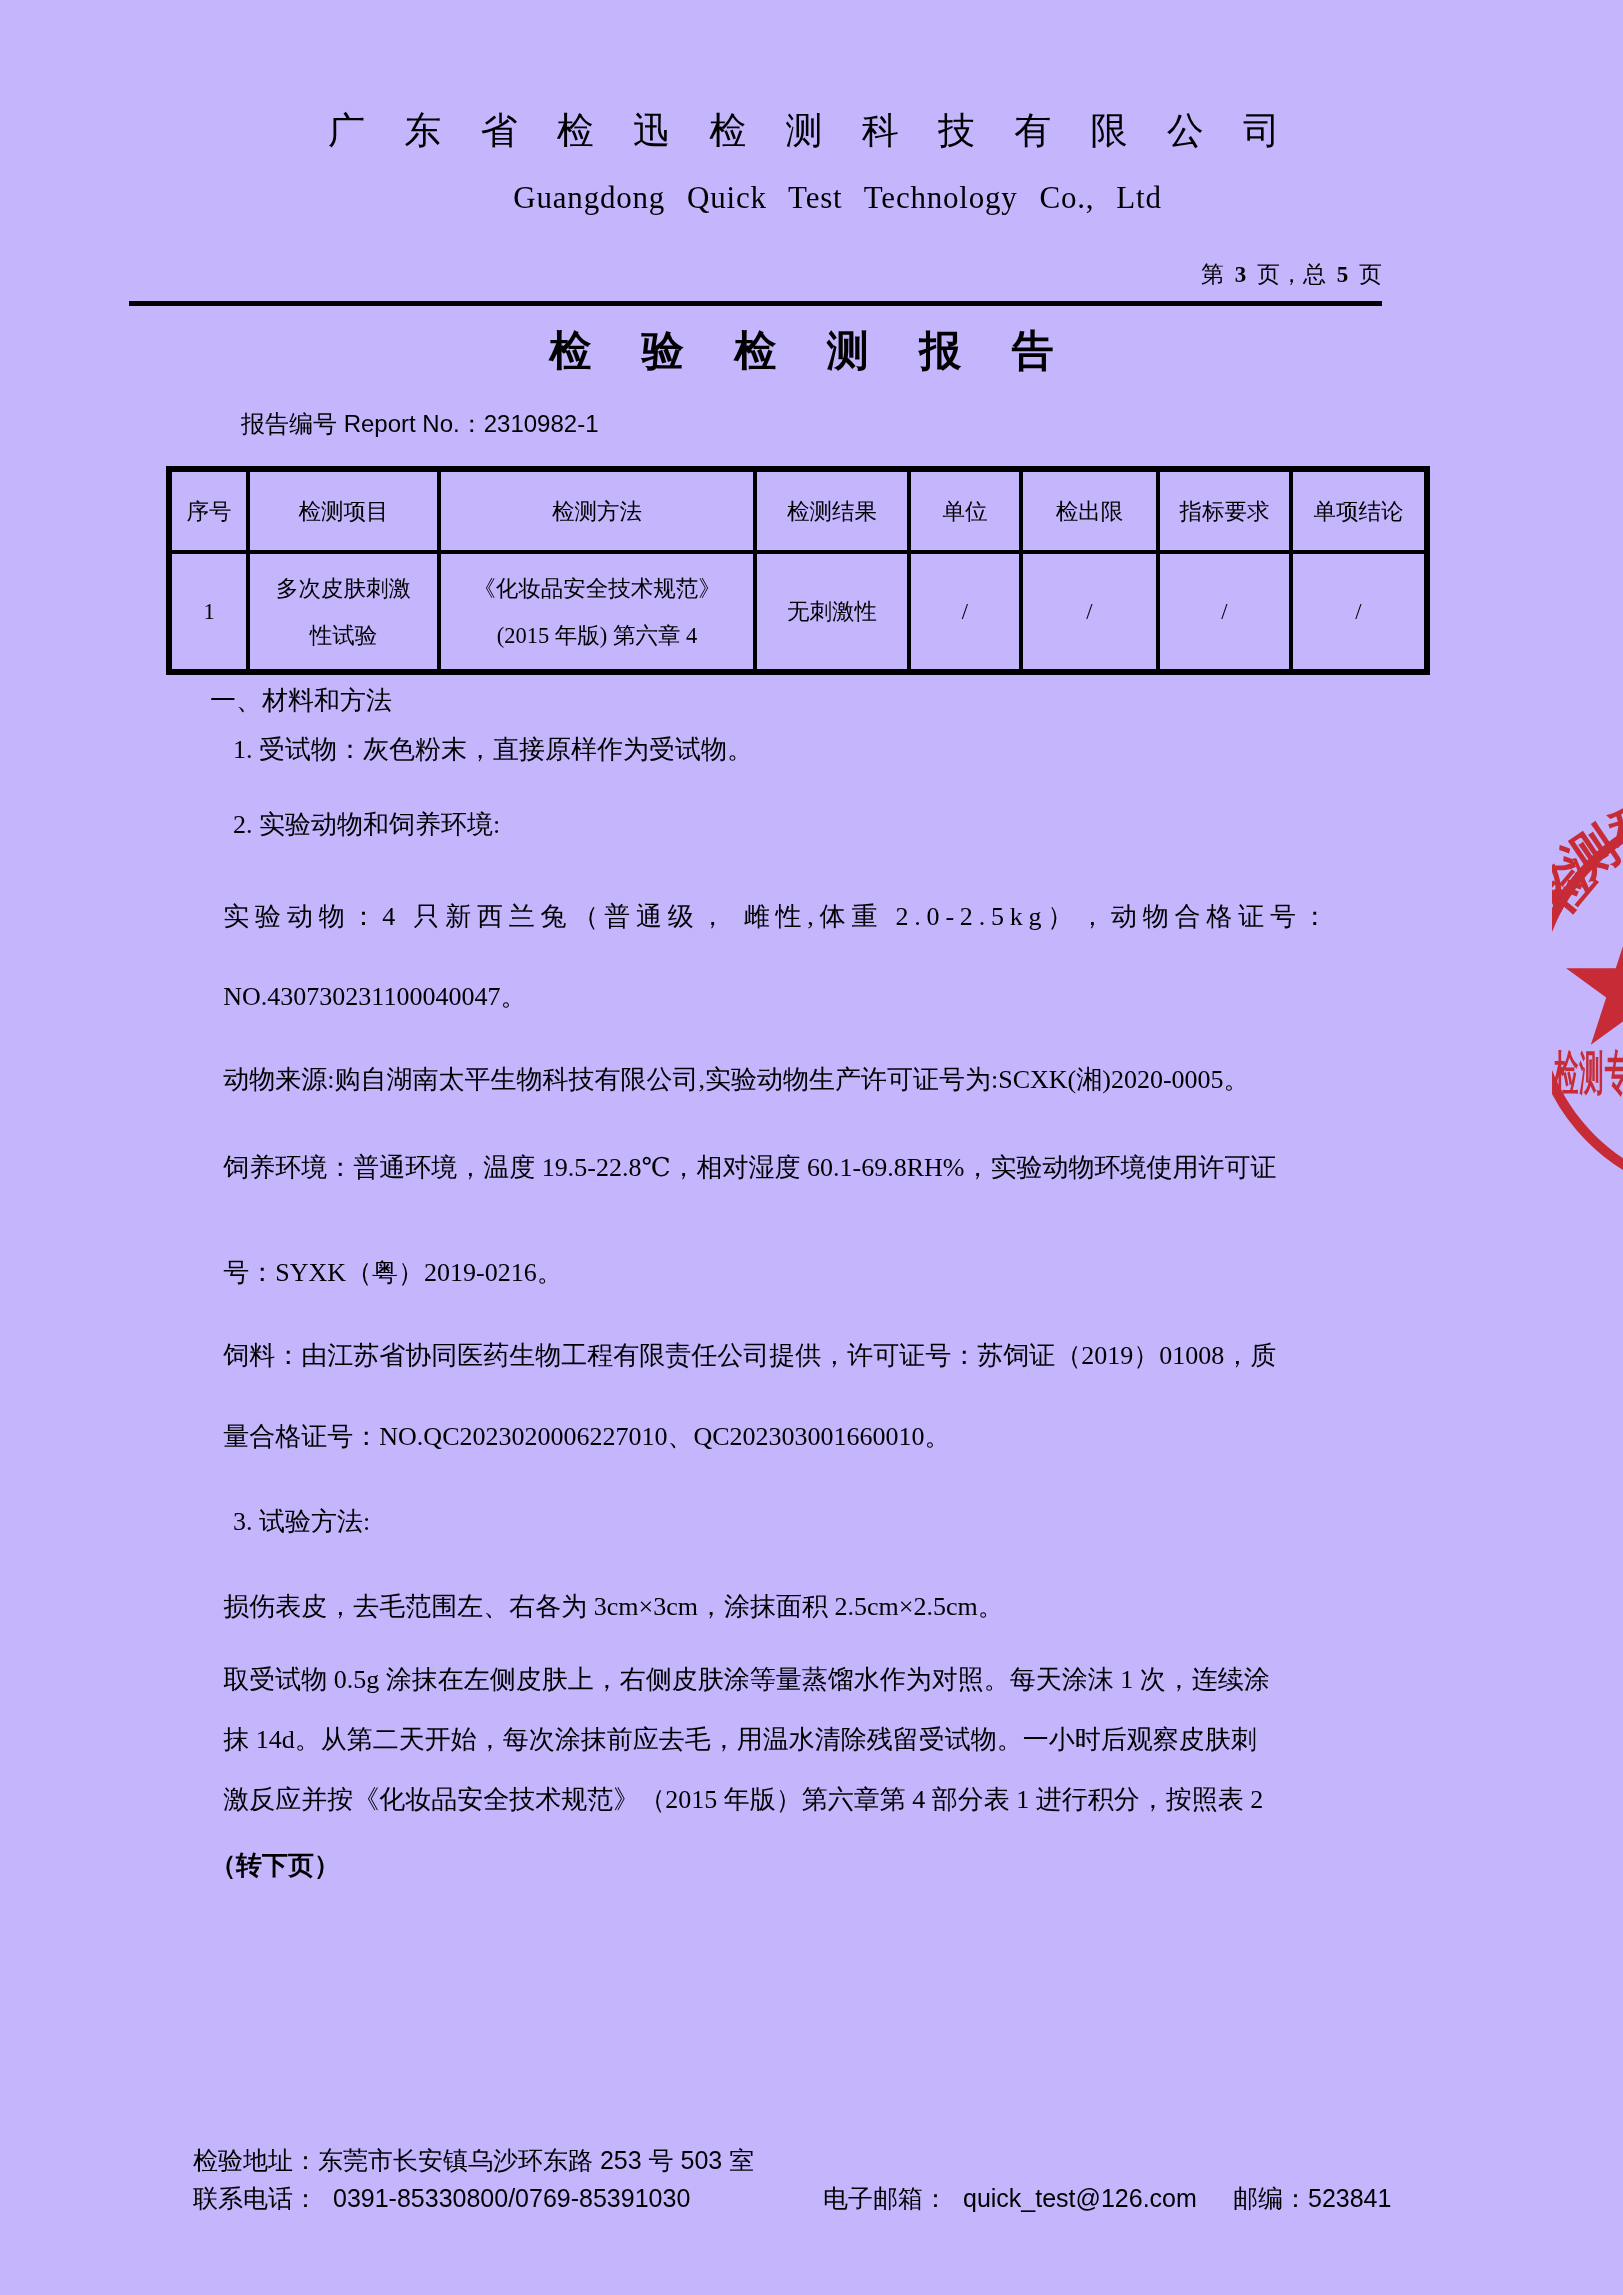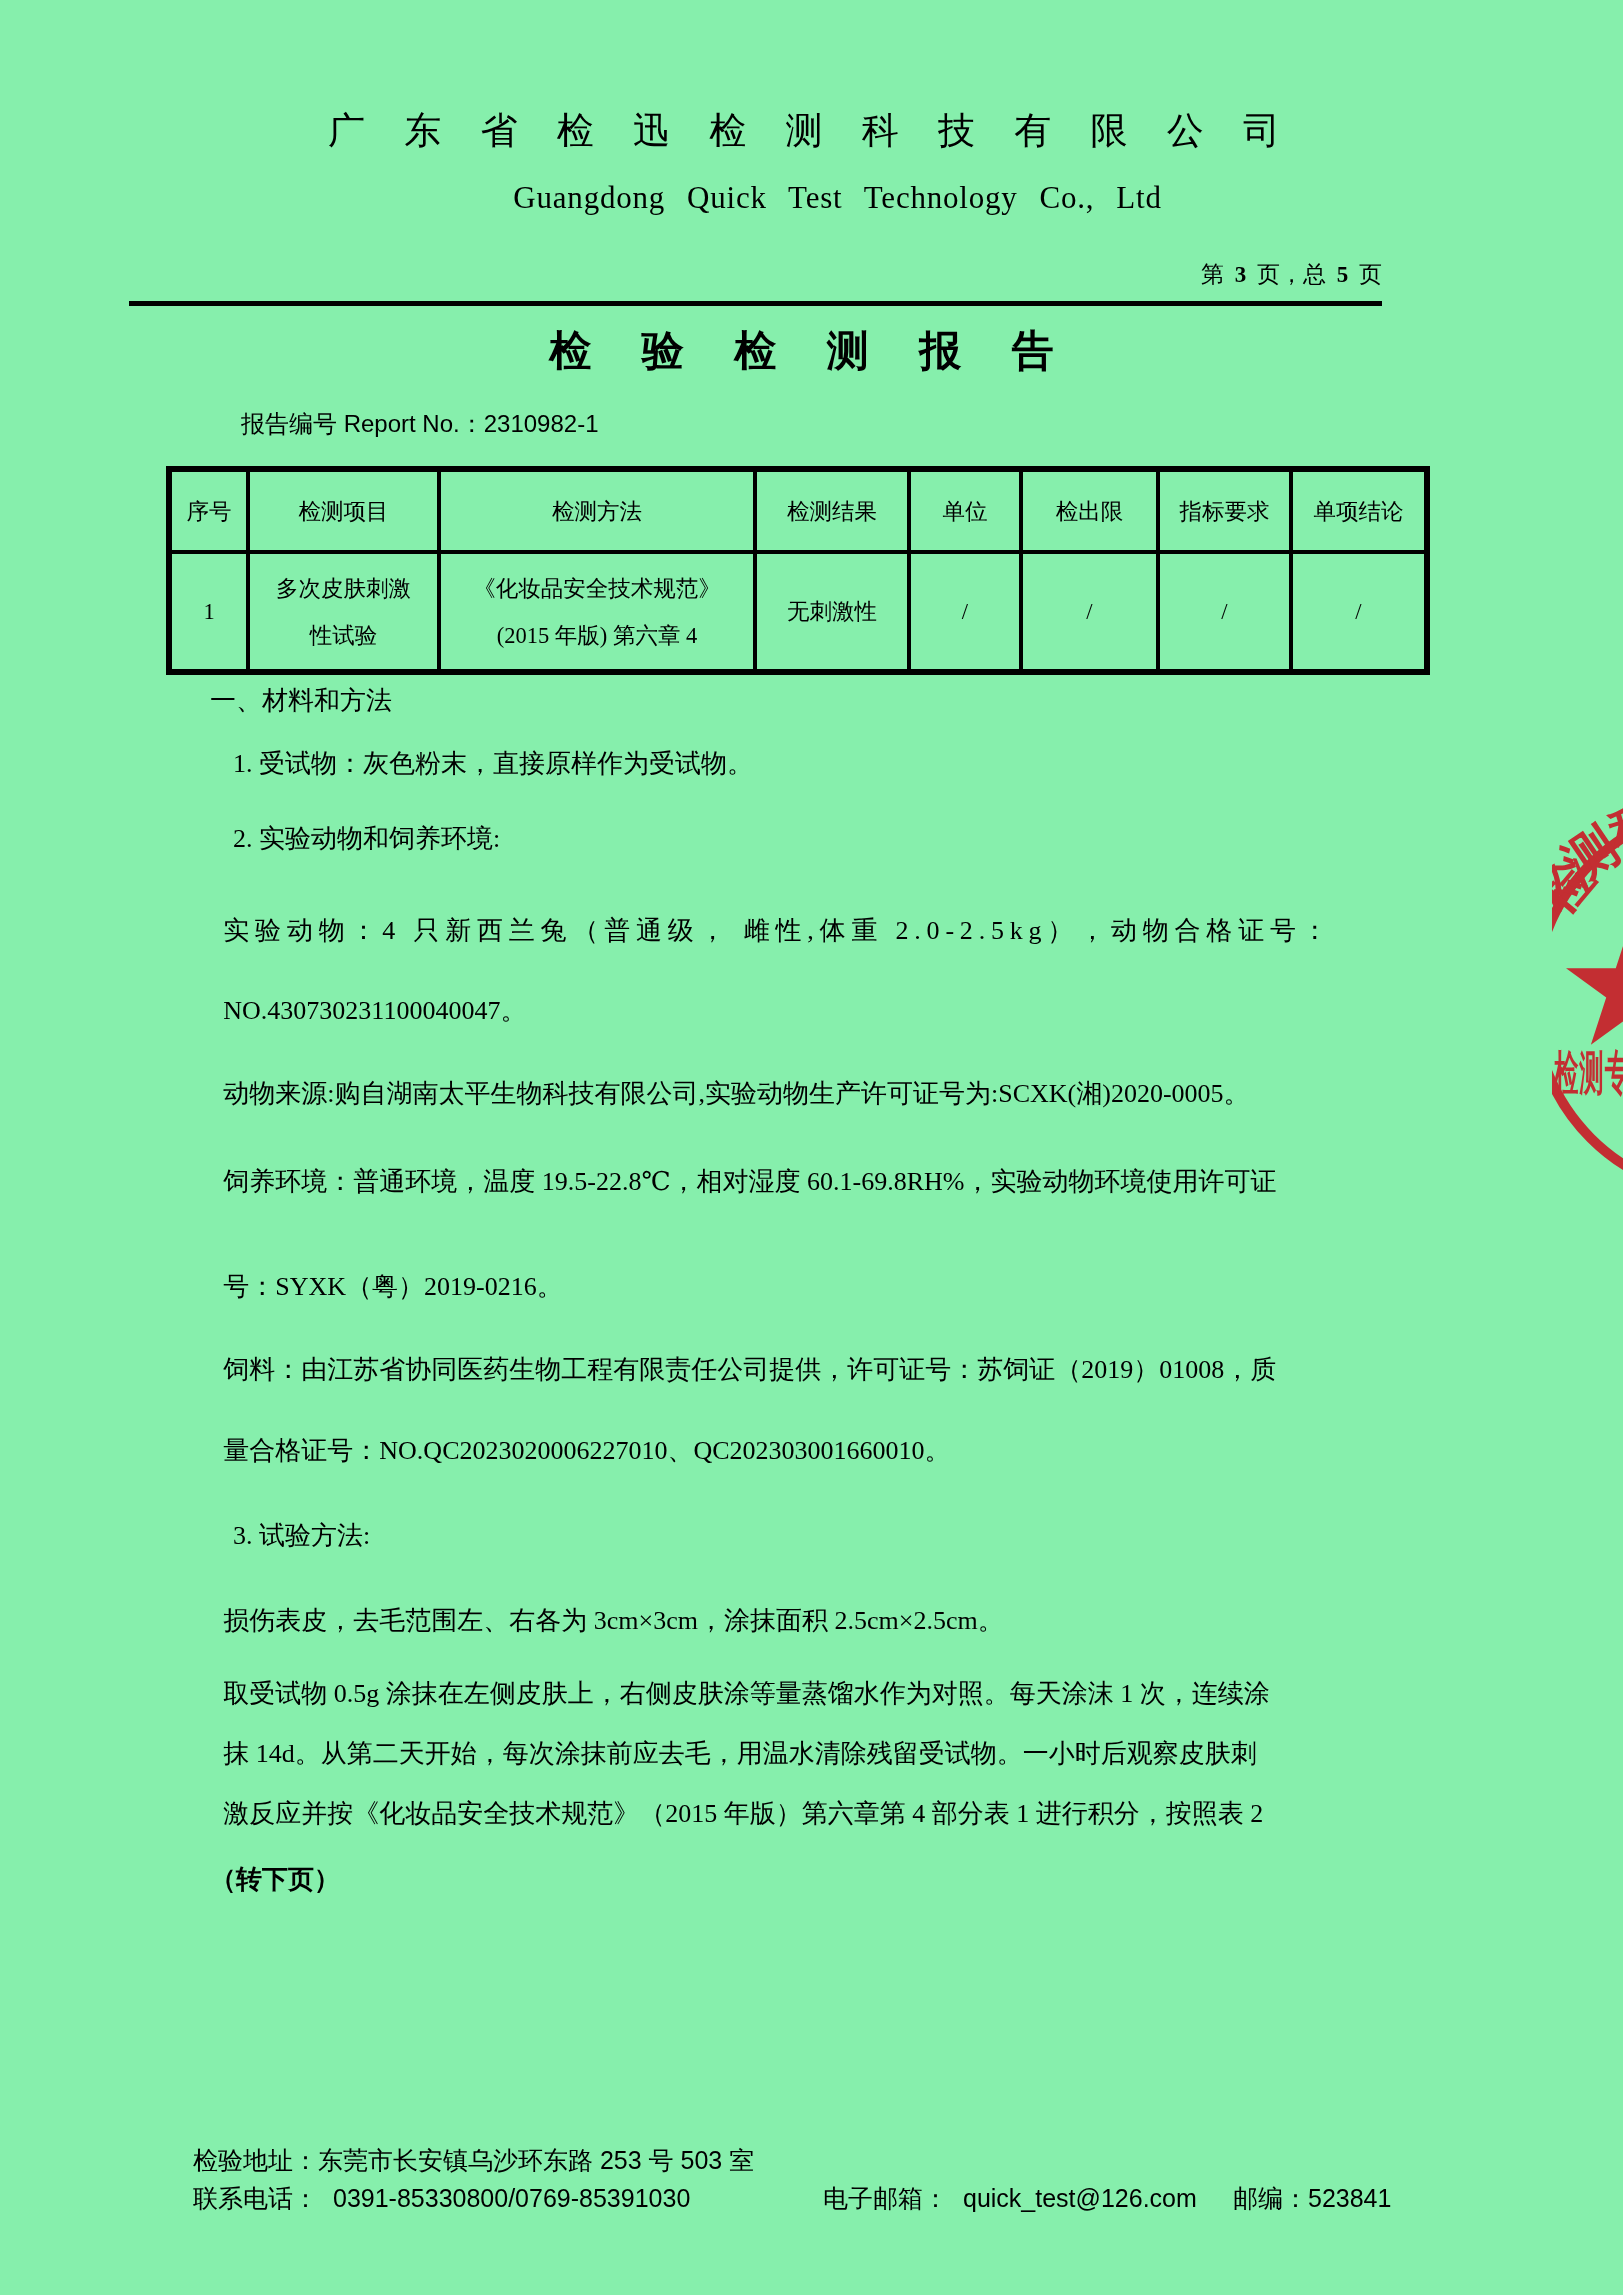--- a/index.html
+++ b/index.html
@@ -1,17 +1,17 @@
 <!DOCTYPE html>
 <html style="font-size:13.3px"><head>
 <meta charset="utf-8">
 <style>
   html,body { margin:0; padding:0; background:#ffffff; }
   .page {
-    position:relative; width:1623px; height:2295px; background:#86efac;
+    position:relative; width:1623px; height:2295px; background:#c4b5fd;
     overflow:hidden; color:#000;
     font-family:"Liberation Serif","DejaVu Serif",serif;
   }
   
   .company-cn { position:absolute; top:106px; left:0; width:100%; text-align:center;
                 font-size:37px; letter-spacing:15px; white-space:nowrap; }
   .company-en { position:absolute; top:180px; left:0; width:100%; text-align:center;
                 font-size:31px; word-spacing:13.3px; letter-spacing:0.8px;margin-left:26px; }
   .page-info  { position:absolute; top:259px; left:129px; width:1253px; text-align:right;
                 font-size:23px; }
@@ -113,21 +113,21 @@
       <td>无刺激性</td>
       <td class="slash-cell">/</td>
       <td class="slash-cell">/</td>
       <td class="slash-cell">/</td>
       <td class="slash-cell">/</td>
     </tr>
   </tbody>
     </table>
 
   <div class="body-block">
-    <div class="bl" style="margin-bottom:26px">一、材料和方法</div>
+    <div class="bl" style="margin-bottom:12px">一、材料和方法</div>
     <div class="bl num-ind" style="margin-bottom:38px">1. 受试物：灰色粉末，直接原样作为受试物。</div>
     <div class="bl num-ind" style="margin-bottom:55px">2. 实验动物和饲养环境:</div>
     <div class="bl para-ind stretch" style="margin-bottom:43px">实验动物：4 只新西兰兔（普通级， 雌性,体重 2.0-2.5kg），动物合格证号：</div>
     <div class="bl para-ind" style="margin-bottom:46px">NO.430730231100040047。</div>
     <div class="bl para-ind" style="margin-bottom:51px">动物来源:购自湖南太平生物科技有限公司,实验动物生产许可证号为:SCXK(湘)2020-0005。</div>
     <div class="bl para-ind" style="margin-bottom:68px">饲养环境：普通环境，温度 19.5-22.8℃，相对湿度 60.1-69.8RH%，实验动物环境使用许可证</div>
     <div class="bl para-ind" style="margin-bottom:46px">号：SYXK（粤）2019-0216。</div>
     <div class="bl para-ind" style="margin-bottom:44px">饲料：由江苏省协同医药生物工程有限责任公司提供，许可证号：苏饲证（2019）01008，质</div>
     <div class="bl para-ind" style="margin-bottom:48px">量合格证号：NO.QC2023020006227010、QC202303001660010。</div>
     <div class="bl num-ind" style="margin-bottom:48px">3. 试验方法:</div>

